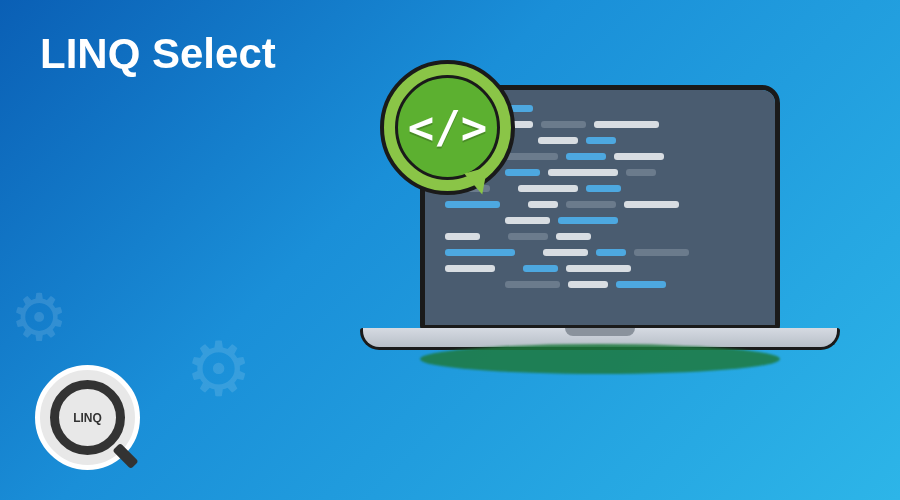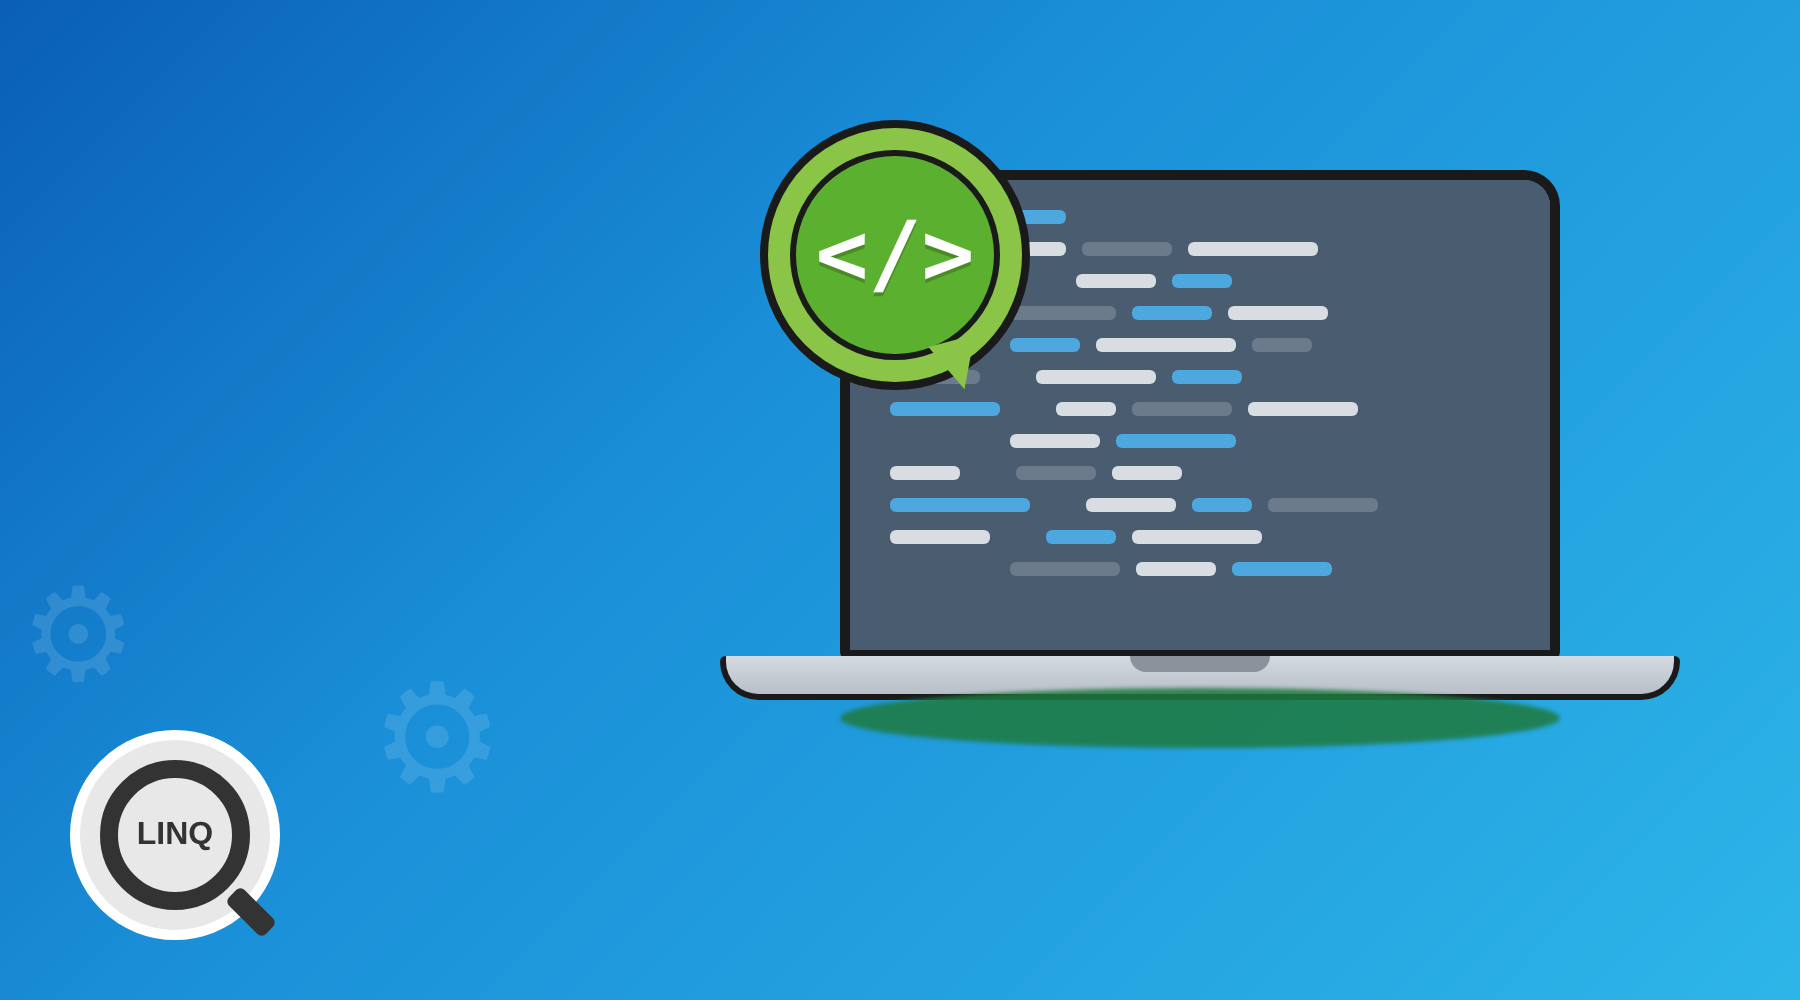--- a/index.html
+++ b/index.html
@@ -171,21 +171,21 @@
       border-radius: 50%;
       position: absolute;
     }
     
     .linq-text {
       position: absolute;
       top: 50%;
       left: 50%;
       transform: translate(-50%, -50%);
       font-family: Arial, sans-serif;
-      font-size: 16px;
+      font-size: 12px;
       font-weight: bold;
       color: #333333;
       text-align: center;
     }
     
     .linq-handle {
       position: absolute;
       bottom: -14px;
       right: -6px;
       width: 11px;
@@ -211,20 +211,21 @@
     }
     
     .gear-1 { left: 10px; top: 280px; font-size: 65px; }
     .gear-2 { left: 185px; top: 325px; font-size: 75px; }
   </style>
 </head>
 <body>
 
 <div class="container">
 
+  <h1 class="title">LINQ Select</h1>
 
   <div class="gear gear-1">⚙</div>
   <div class="gear gear-2">⚙</div>
 
   <div class="laptop">
     <div class="laptop-screen-frame">
       <div class="laptop-screen" id="code-screen">
           <div class="code-row">
             <span class="code-line c-white" style="width: 50px;"></span>
             <span class="code-line c-blue" style="width: 30px;"></span>

